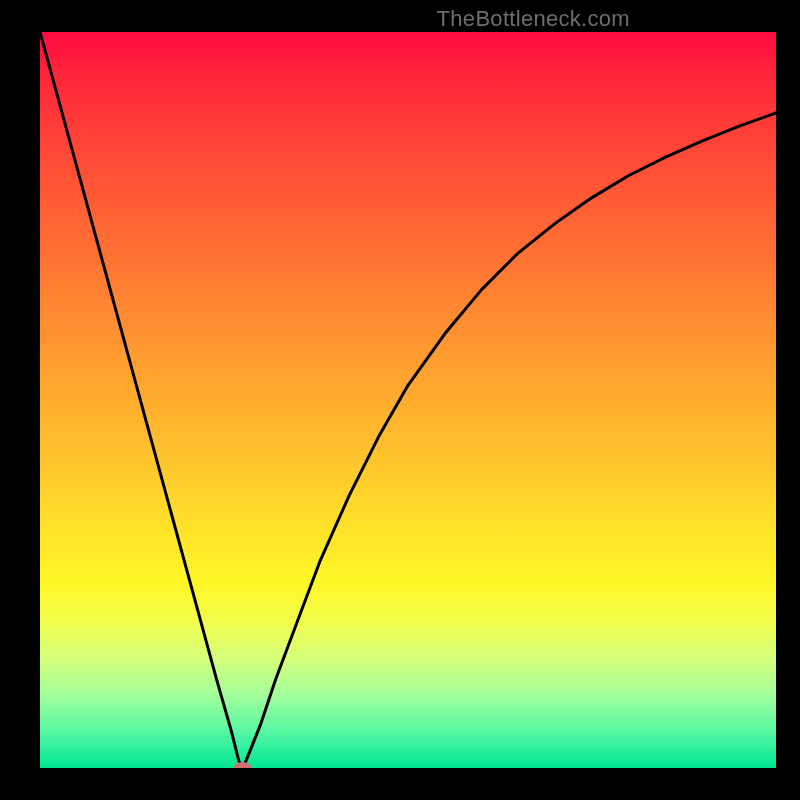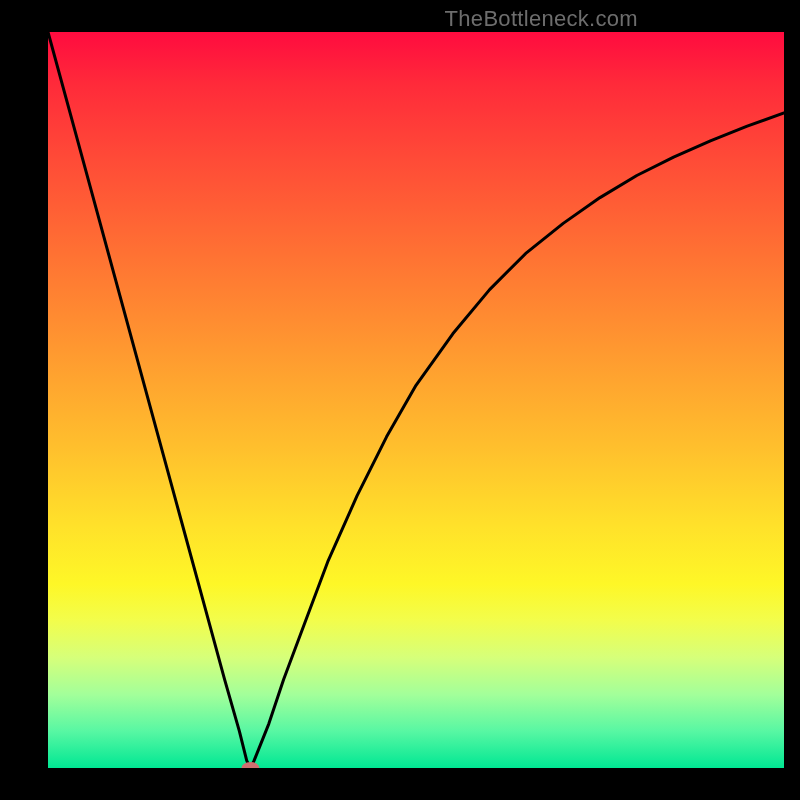--- a/index.html
+++ b/index.html
@@ -6,21 +6,21 @@
     margin:0;
     padding:0;
     width:800px;
     height:800px;
     background:#000;
     font-family:Arial, Helvetica, sans-serif;
     overflow:hidden;
   }
   .frame{
     position:absolute;
-    left:16px;
+    left:8px;
     top:0;
     width:636px;
     height:800px;
     background:#000;
   }
   .plot{
     position:absolute;
     left:32px;
     top:32px;
     width:736px;

